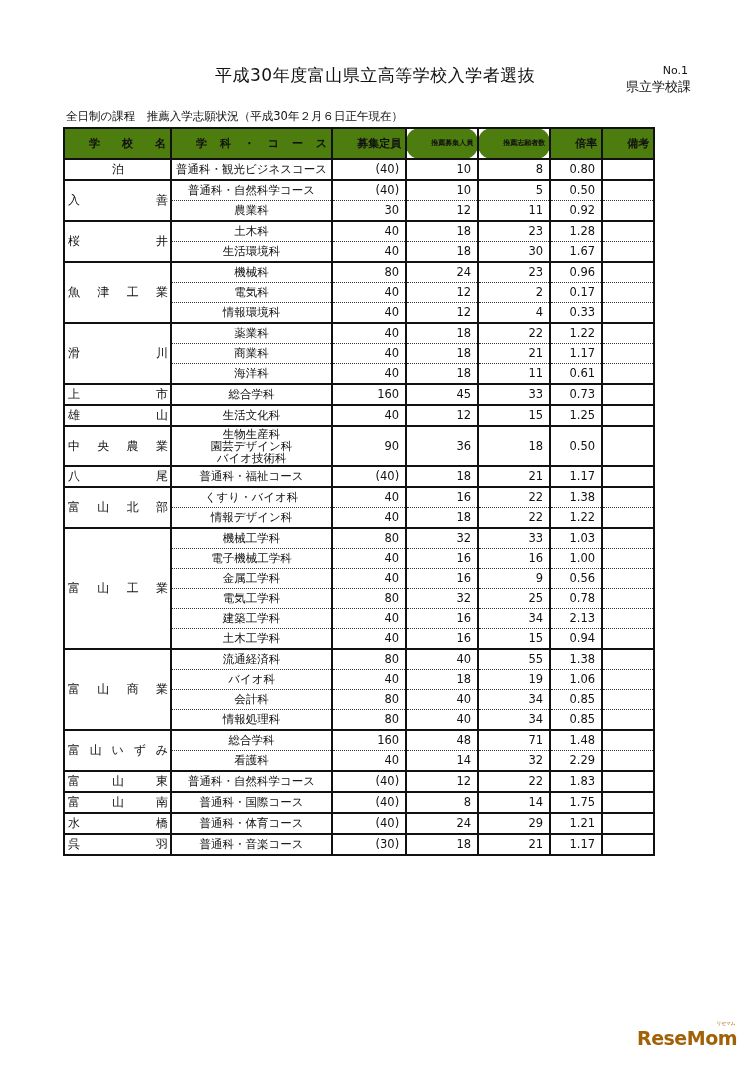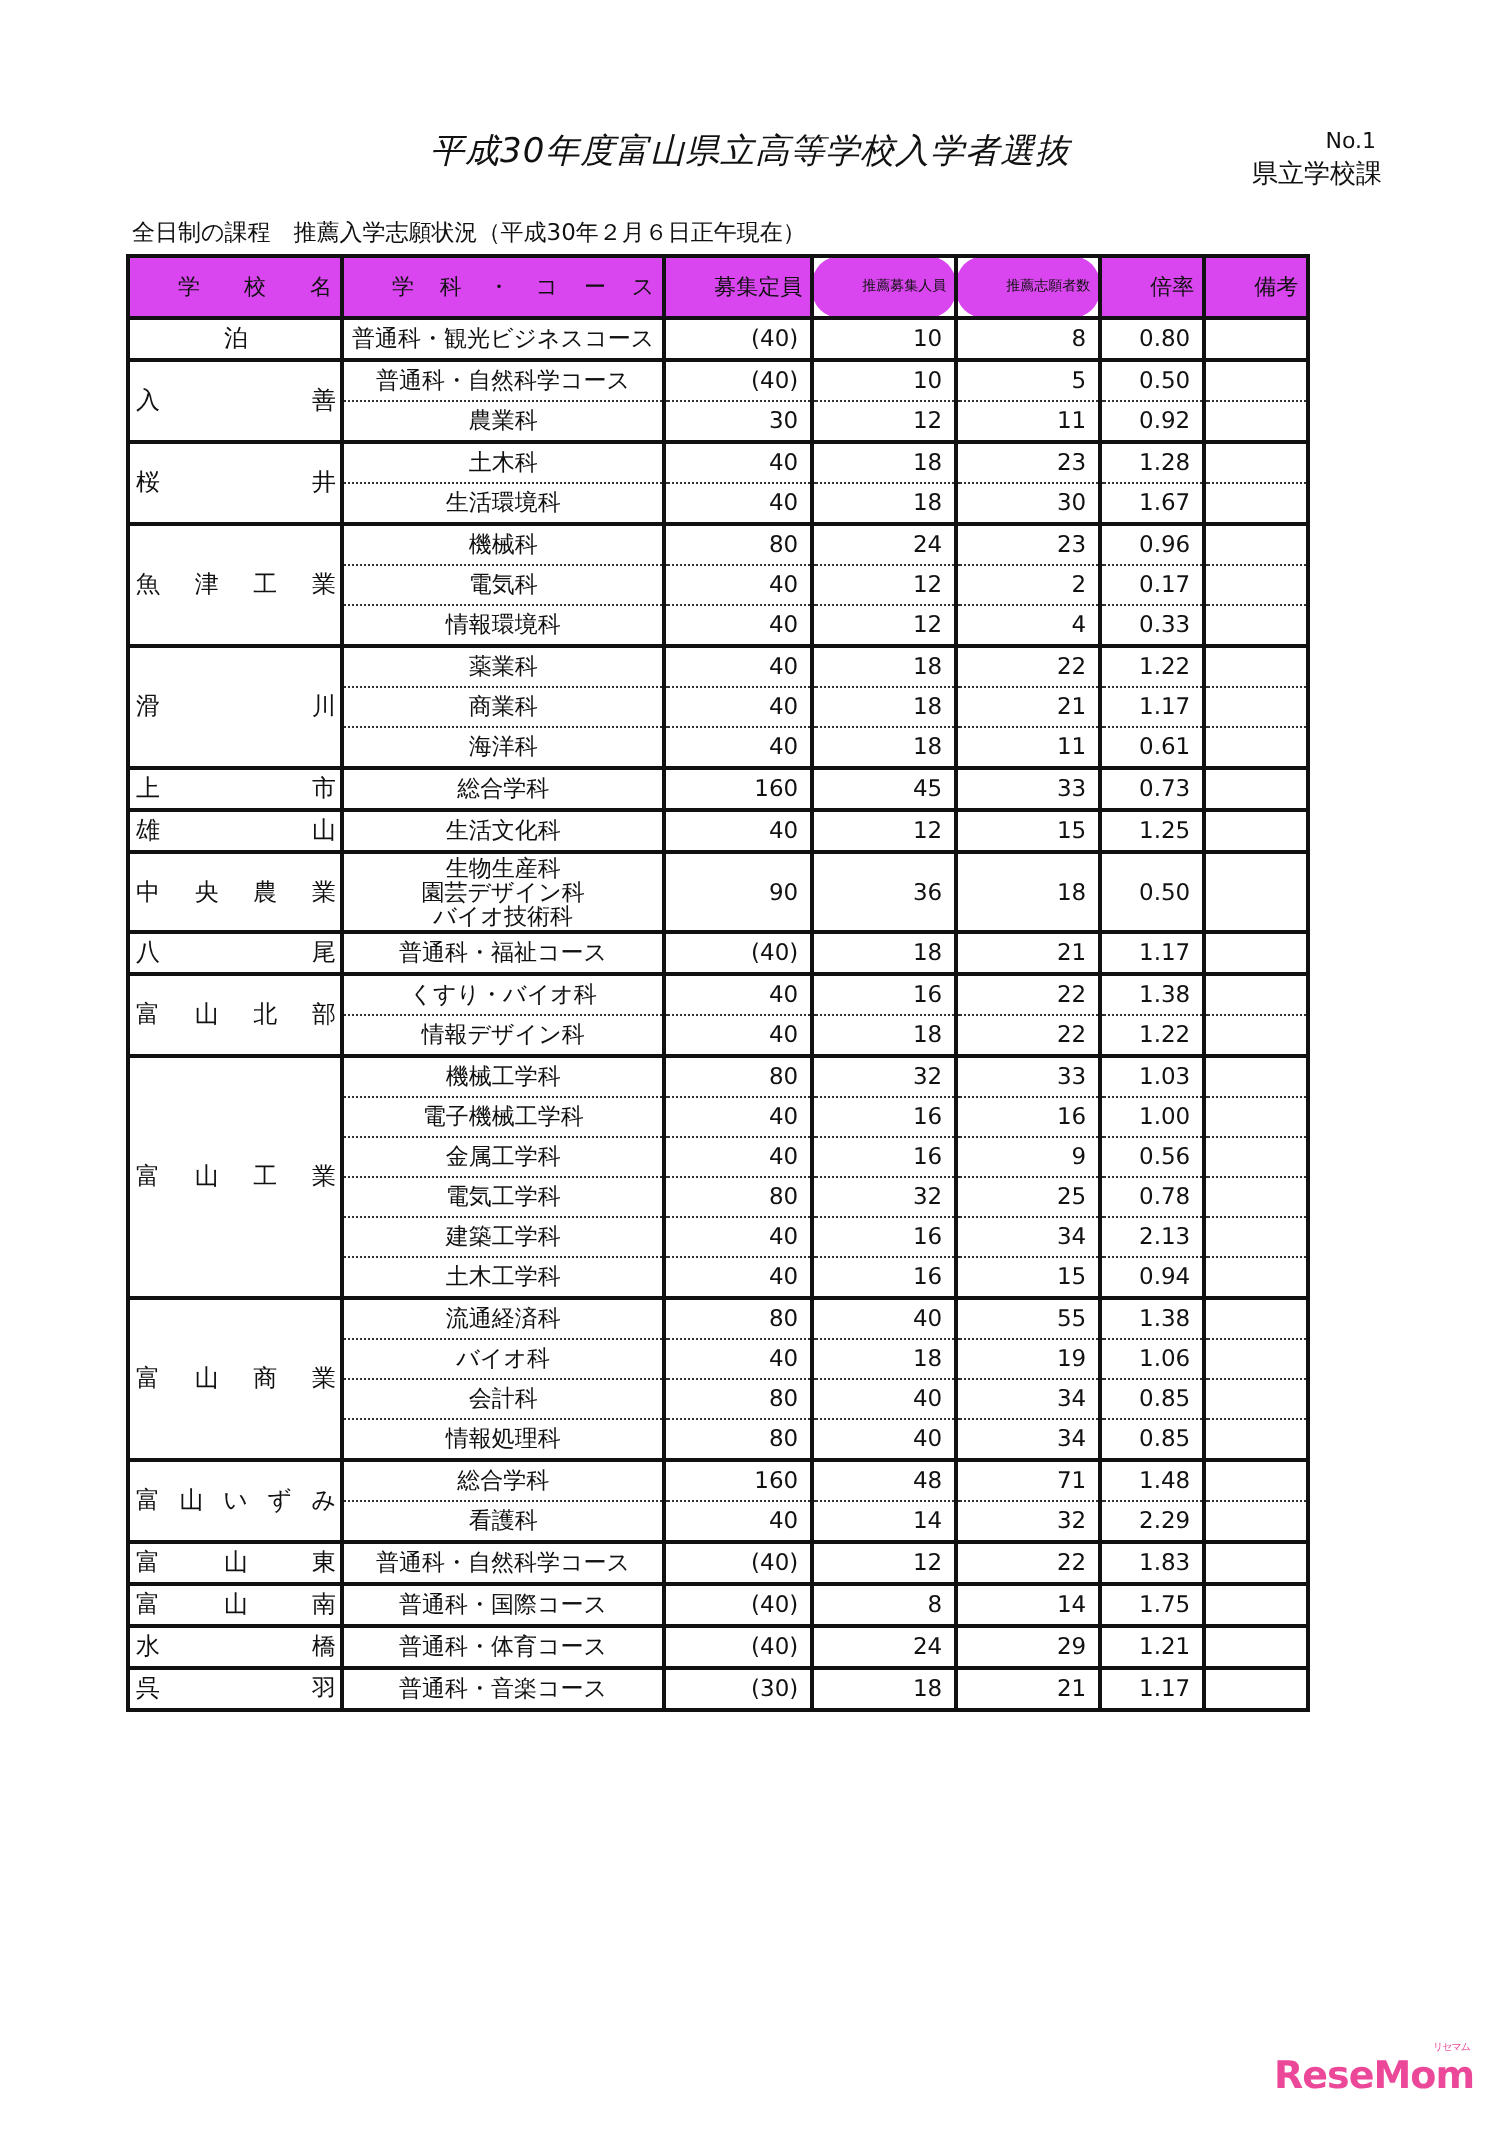--- a/index.html
+++ b/index.html
@@ -1,38 +1,38 @@
 <!DOCTYPE html>
 <html><head>
 <meta charset="utf-8">
 <style>
   html, body { margin: 0; padding: 0; background: #ffffff; }
   body { width: 753px; height: 1071px; position: relative; overflow: hidden;
          font-family: "DejaVu Sans", "Liberation Sans", sans-serif; color: #111; }
-  .title { position: absolute; left: 215px; top: 64px; font-size: 17px; letter-spacing: 0.5px; font-style: italic; }
+  .title { position: absolute; left: 215px; top: 64px; font-size: 17px; letter-spacing: 0.5px; }
   .no { position: absolute; right: 65px; top: 64px; font-size: 11px; text-align: center; }
   .dept { position: absolute; right: 62px; top: 78px; font-size: 13px; text-align: right; }
   .subtitle { position: absolute; left: 66px; top: 109px; font-size: 11.5px; }
   table { position: absolute; left: 63px; top: 127px; border-collapse: collapse;
           border: 2.5px solid #111; font-size: 11.5px; table-layout: fixed; }
   th, td { border-left: 2px solid #111; border-right: 2px solid #111; padding: 0 4px;
            height: 19px; line-height: 19px; white-space: nowrap; overflow: hidden; }
-  thead th { background: #d946ef; font-weight: normal; height: 29px; border-bottom: 2.5px solid #111; font-size: 11px; padding-left: 24px; }
+  thead th { background: #4d7c0f; font-weight: bold; height: 29px; border-bottom: 2.5px solid #111; font-size: 11px; padding-left: 24px; }
   thead th.small { font-size: 7px; border-radius: 14px; }
   td.school { font-size: 12px; text-align: justify; text-align-last: justify; vertical-align: middle; padding: 0 2px 0 3px; }
   td.school.center { text-align: center; text-align-last: center; }
   td.dept-cell { text-align: center; }
   td.num { text-align: right; padding-right: 6px; }
   tr.grp-start td { border-top: 2px solid #111; }
   tr.sub td { border-top: 1.5px dotted #333; }
   td.multi { line-height: 12px; height: 38px; }
   .col-school { width: 98px; } .col-dept { width: 132px; } .col-cap { width: 52px; }
   .col-rec { width: 46px; } .col-app { width: 47px; } .col-rate { width: 47px; } .col-note { width: 48px; }
   .logo { position: absolute; right: 16px; bottom: 22px; font-family: "DejaVu Sans", sans-serif; font-weight: bold;
-          font-size: 19px; color: #ec4899; letter-spacing: -0.5px; }
+          font-size: 19px; color: #a16207; letter-spacing: -0.5px; }
   .logo small { position: absolute; top: -7px; right: 2px; font-size: 5px; font-weight: normal; }
 </style>
 </head>
 <body>
 
 <div class="title">平成30年度富山県立高等学校入学者選抜</div>
 <div class="no">No.1</div>
 <div class="dept">県立学校課</div>
 <div class="subtitle">全日制の課程　推薦入学志願状況（平成30年２月６日正午現在）</div>
 

